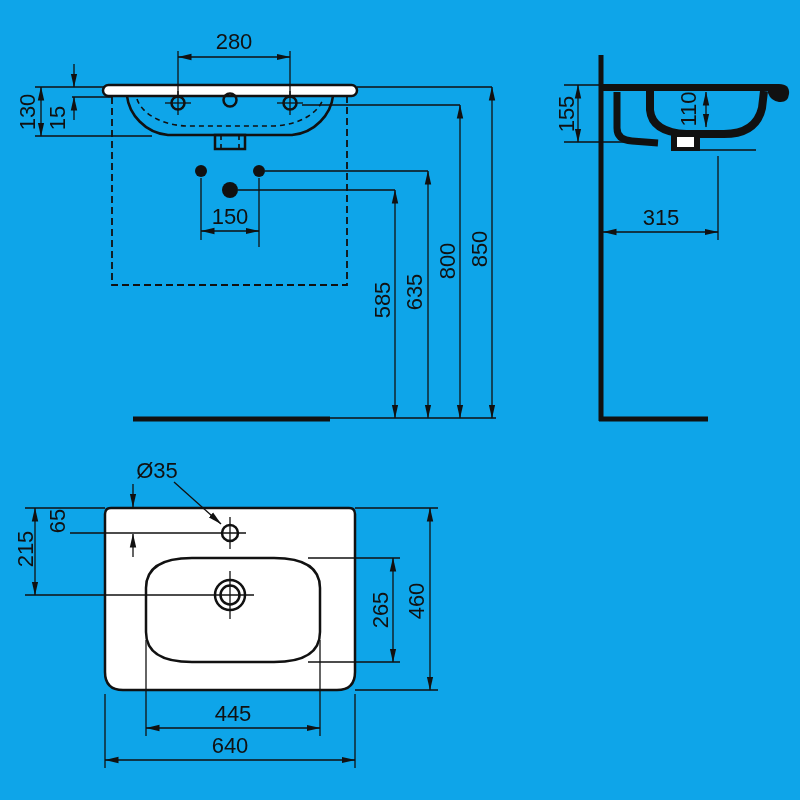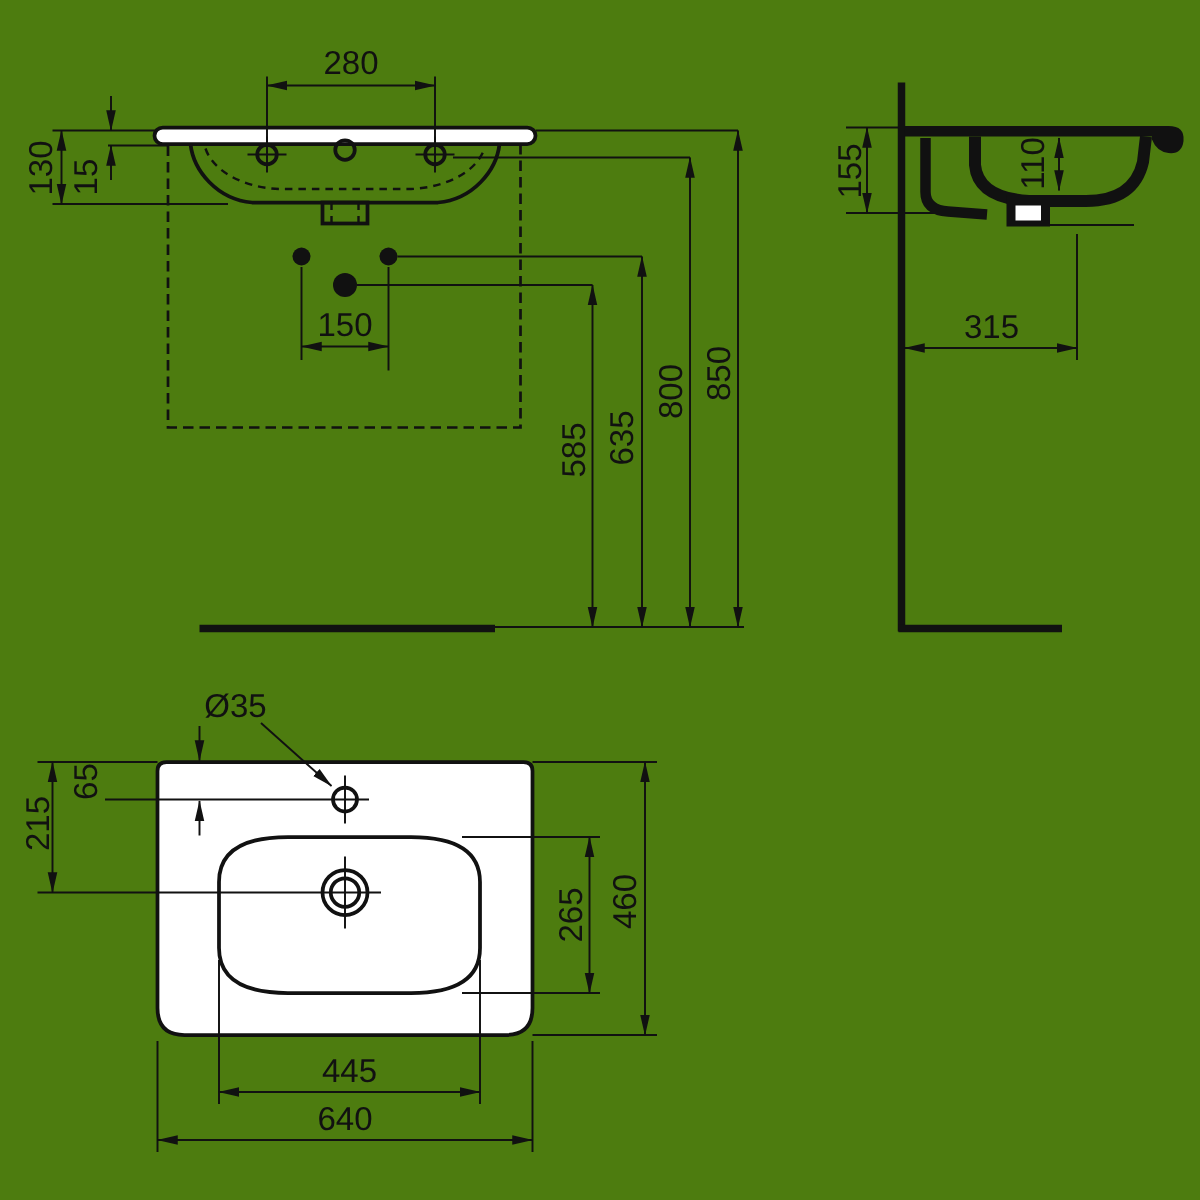--- a/index.html
+++ b/index.html
@@ -1,16 +1,16 @@
 <!DOCTYPE html>
 <html><head>
 <meta charset="utf-8">
 <style>
   html,body{margin:0;padding:0;background:#fff;}
-  .canvas{width:800px;height:800px;background:#4d7c0f;position:relative;font-family:"Liberation Sans",sans-serif;}
+  .canvas{width:800px;height:800px;background:#0ea5e9;position:relative;font-family:"Liberation Sans",sans-serif;}
   svg text{font-family:"Liberation Sans",sans-serif;font-size:22px;fill:#111;}
   .outline{stroke:#111;stroke-width:2.5;fill:#fff;}
   .outline-nf{stroke:#111;stroke-width:2.5;fill:none;}
   .thin{stroke:#111;stroke-width:1.3;fill:none;}
   .dash{stroke:#111;stroke-width:1.8;fill:none;stroke-dasharray:7 4;}
   .dash-thin{stroke:#111;stroke-width:1.6;fill:none;stroke-dasharray:5 4;}
   .thick{stroke:#111;stroke-width:5;fill:none;}
   .deck{stroke:#111;stroke-width:7;fill:none;}
   .wall8{stroke:#111;stroke-width:8;fill:none;}
   .wall7{stroke:#111;stroke-width:7;fill:none;}

